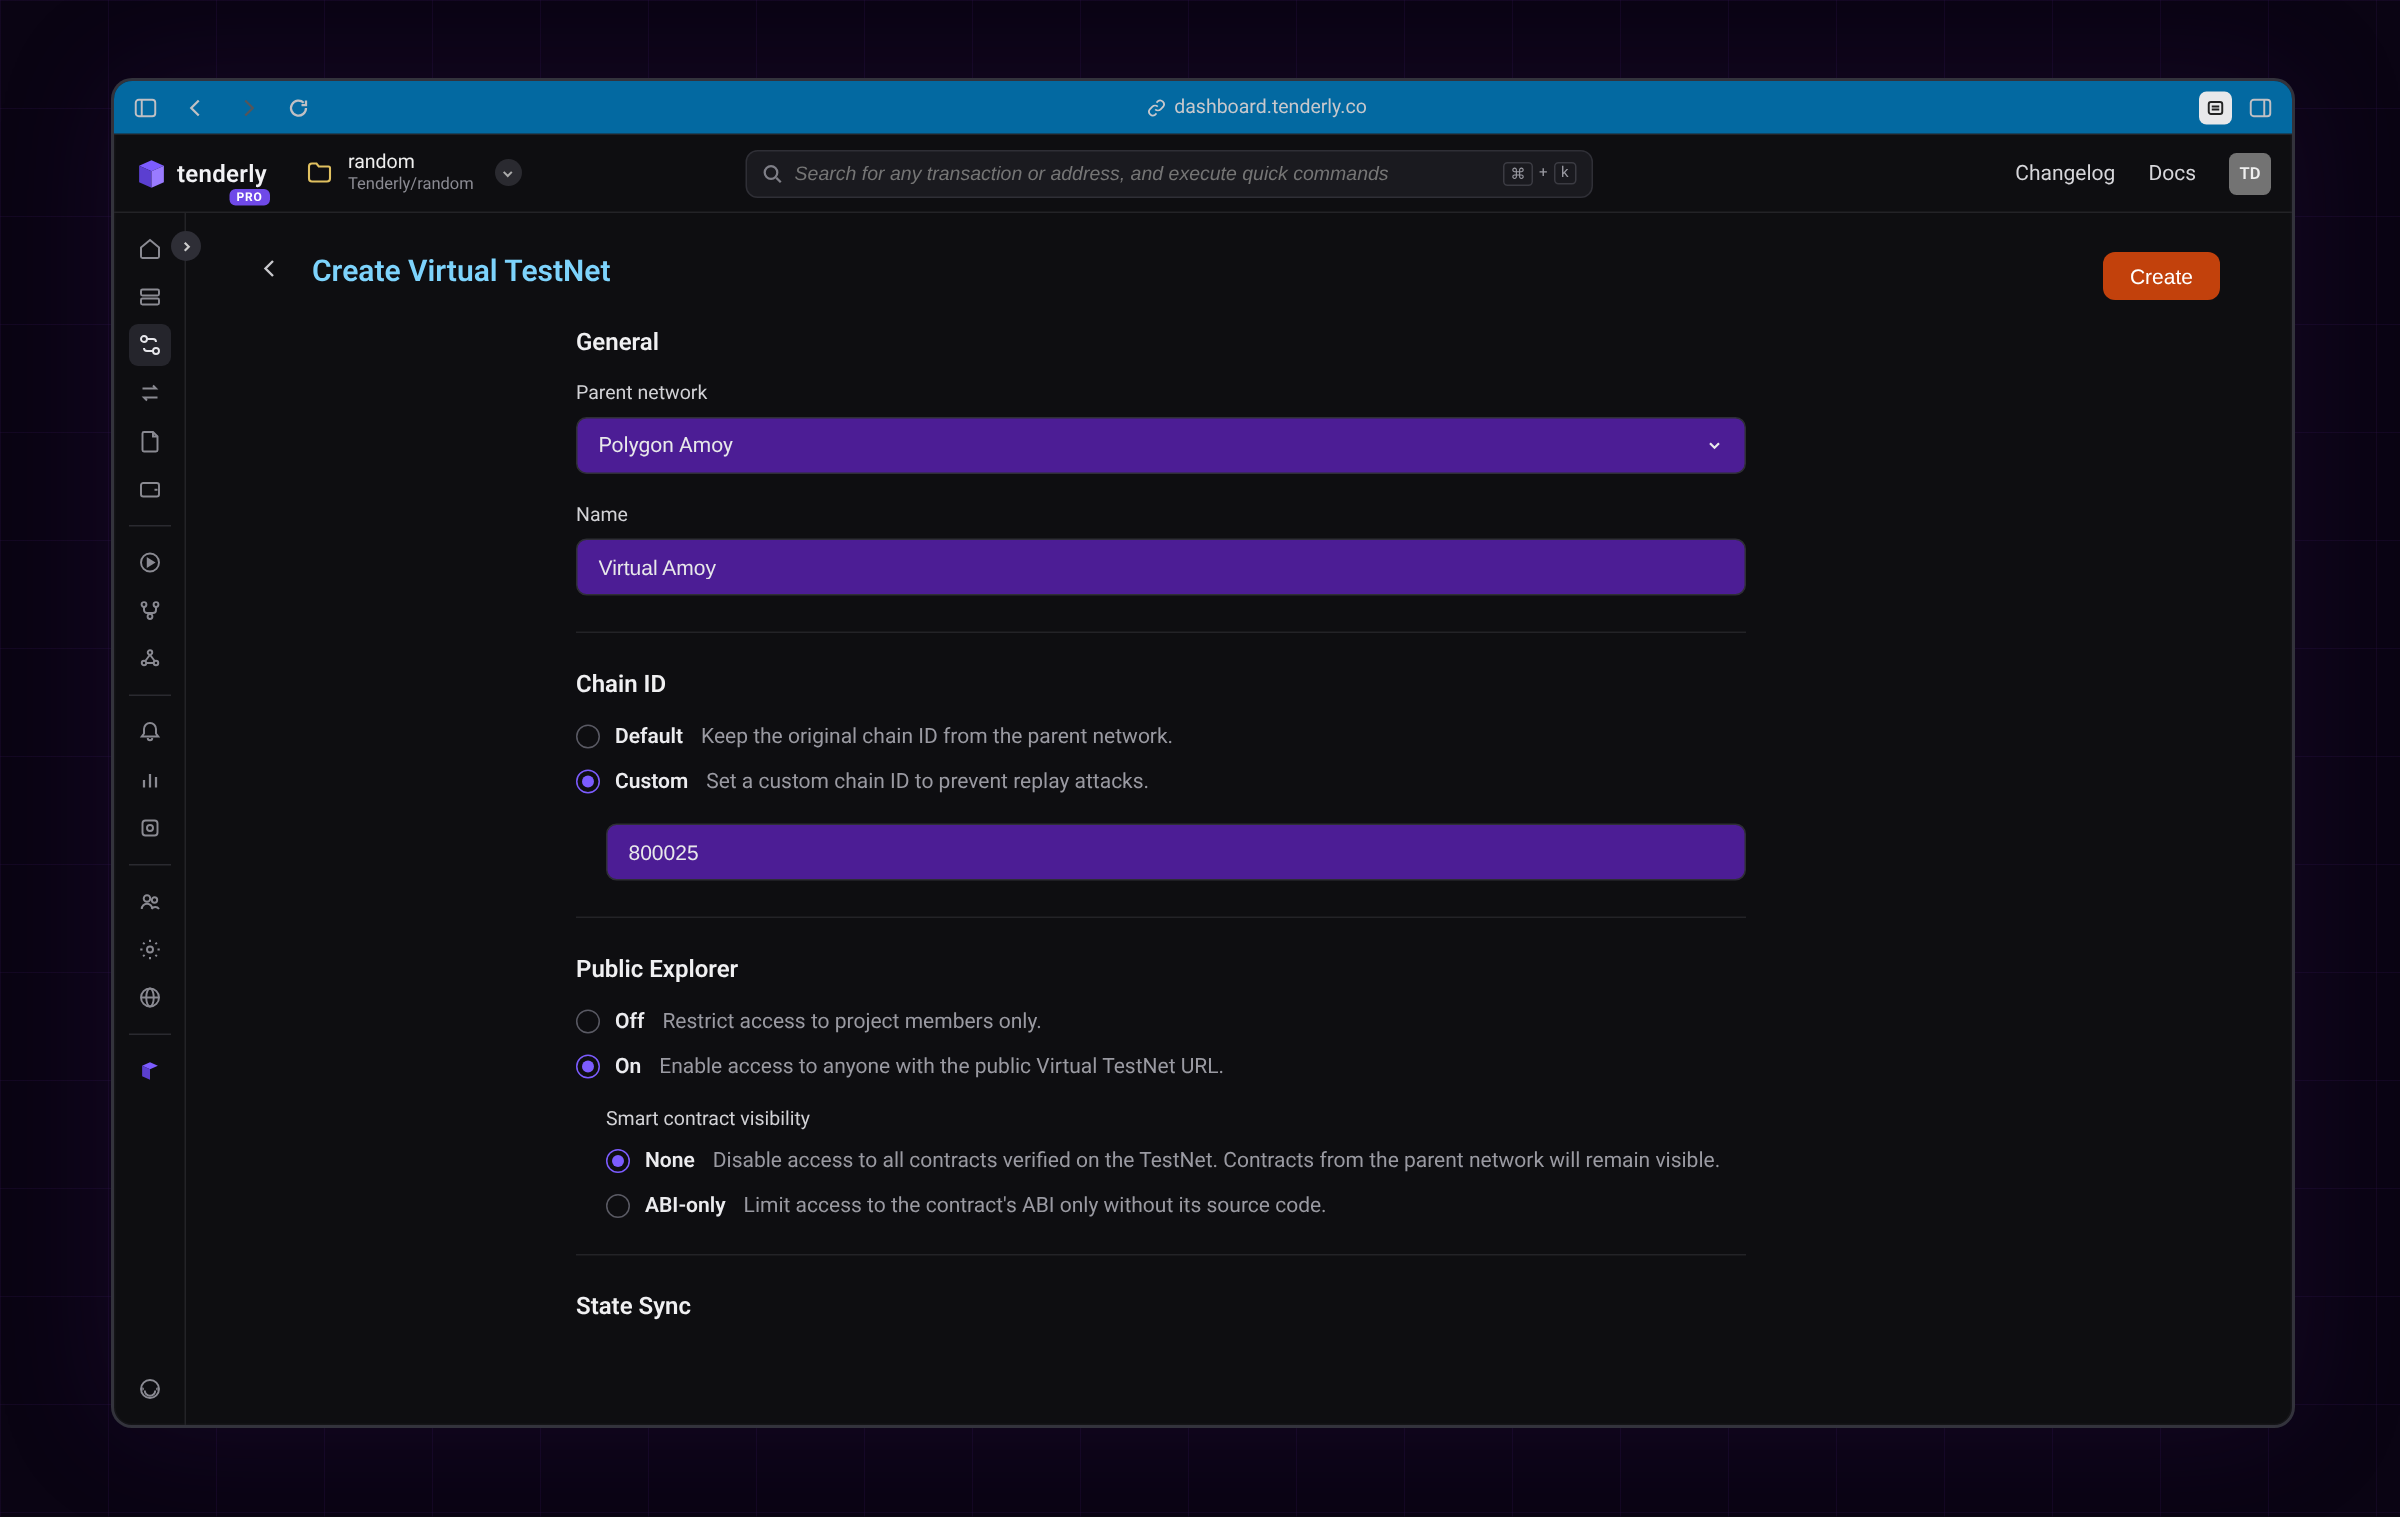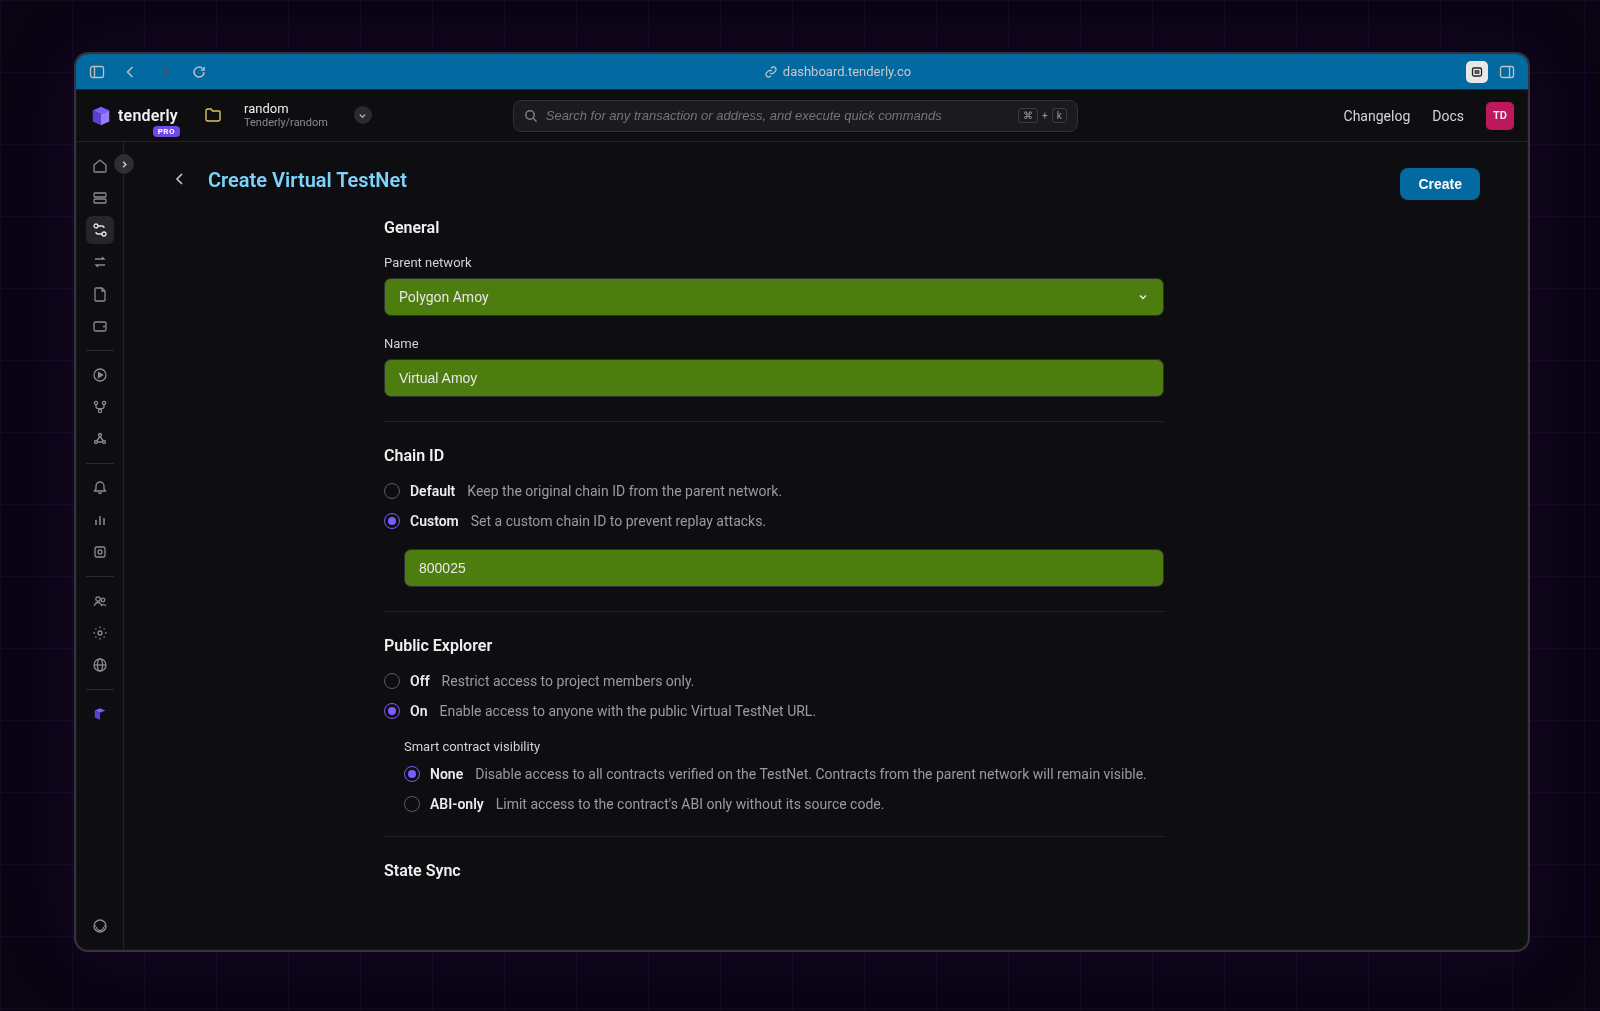--- a/index.html
+++ b/index.html
@@ -64,39 +64,39 @@
 .logo-mark {
   width: 22px; height: 22px;
 }
 .logo-text { font-weight:600; font-size:16px; color:#f2f2f5; letter-spacing:.2px; }
 .pro-badge {
   position: absolute;
   bottom: -10px; right: -2px;
   font-size: 8px; font-weight:700;
   background:#6f49e8;color:#fff;padding:1px 5px;border-radius:4px;letter-spacing:.5px;
 }
-.proj-block { display:flex; align-items:center; gap:22px; margin-left: 10px; }
+.proj-block { display:flex; align-items:center; gap:10px; margin-left: 10px; }
 .folder-icon { width:18px;height:18px;color:#e0c060; }
 .proj-text { display:flex;flex-direction:column;line-height:1.1; }
 .proj-name { font-size:13px;color:#eee; }
 .proj-path { font-size:11px;color:#8a8a92; }
 .proj-dd { width:18px;height:18px;border-radius:10px;background:#2a2a30;display:flex;align-items:center;justify-content:center;color:#aaa;margin-left:4px; }
 .search-bar {
   flex:0 0 565px; margin-left:auto; margin-right:auto;
   height:32px;background:#1a1a1f;border:1px solid #2f2f36;border-radius:8px;
   display:flex;align-items:center;padding:0 10px;gap:8px;color:#7f7f87;font-size:13px;
   position: relative;
 }
 .search-bar input { background:none;border:none;outline:none;color:#ddd;flex:1;font-size:13px;font-style:italic; }
 .kbd { display:flex;gap:3px;align-items:center; }
 .kbd span { font-size:10px;border:1px solid #3b3b42;border-radius:3px;padding:1px 4px;color:#9a9aa2; }
 .kbd .plus { border:none;padding:0 1px; }
 .app-right { margin-left:auto;display:flex;align-items:center;gap:22px; }
 .link-txt { font-size:14px;color:#d6d6da;cursor:pointer; }
-.avatar { width:28px;height:28px;background:#be185d;border-radius:5px;display:flex;align-items:center;justify-content:center;font-size:11px;font-weight:600;color:#eee; }
+.avatar { width:28px;height:28px;background:#737373;border-radius:5px;display:flex;align-items:center;justify-content:center;font-size:11px;font-weight:600;color:#eee; }
 
 
 .app-body { flex:1; display:flex; overflow:hidden; }
 .sidebar {
   width: 48px; border-right:1px solid #232327;
   display:flex;flex-direction:column;align-items:center;padding:10px 0;gap:4px;
   position:relative;
 }
 .side-expand {
   position:absolute;top:12px;left:38px;
@@ -110,29 +110,29 @@
 .side-sep { width:28px;height:1px;background:#2a2a30;margin:6px 0; }
 .side-spacer { flex:1; }
 
 .content { flex:1; overflow:auto; position:relative; }
 .content-inner { padding: 26px 48px 40px 48px; }
 .page-header { display:flex;align-items:center;gap:18px;margin-bottom:26px; }
 .back-btn { width:18px;height:18px;color:#c8c8cc;cursor:pointer; }
 .page-title { font-size:20px;font-weight:600;color:#7dd3fc; }
 .create-btn {
   position:absolute;top:26px;right:48px;
-  background:#0369a1;color:#fff;border:none;border-radius:8px;
-  padding:8px 18px;font-size:14px;font-weight:700;cursor:pointer;
+  background:#c2410c;color:#fff;border:none;border-radius:8px;
+  padding:8px 18px;font-size:14px;font-weight:400;cursor:pointer;
 }
 
 .form-col { max-width:780px; margin-left:212px; }
 .section-title { font-size:16px;font-weight:600;color:#f0f0f2;margin-bottom:18px; }
 .field-label { font-size:13px;color:#d2d2d6;margin-bottom:8px;display:block; }
 .select-box, .text-input {
-  width:100%;height:38px;background:#4d7c0f;border:1px solid #2f2f36;border-radius:7px;
+  width:100%;height:38px;background:#4c1d95;border:1px solid #2f2f36;border-radius:7px;
   display:flex;align-items:center;padding:0 14px;font-size:14px;color:#e8e8ea;
 }
 .select-box { justify-content:space-between;cursor:pointer; }
 .text-input input { background:none;border:none;outline:none;color:#e8e8ea;font-size:14px;width:100%; }
 .spacer-20 { height:20px; }
 .hr { height:1px;background:#232327;margin:24px 0; }
 
 .radio-row { display:flex;align-items:center;gap:10px;margin-bottom:14px;cursor:pointer; }
 .radio {
   width:16px;height:16px;border:1.5px solid #5a5a64;border-radius:50%;flex-shrink:0;

